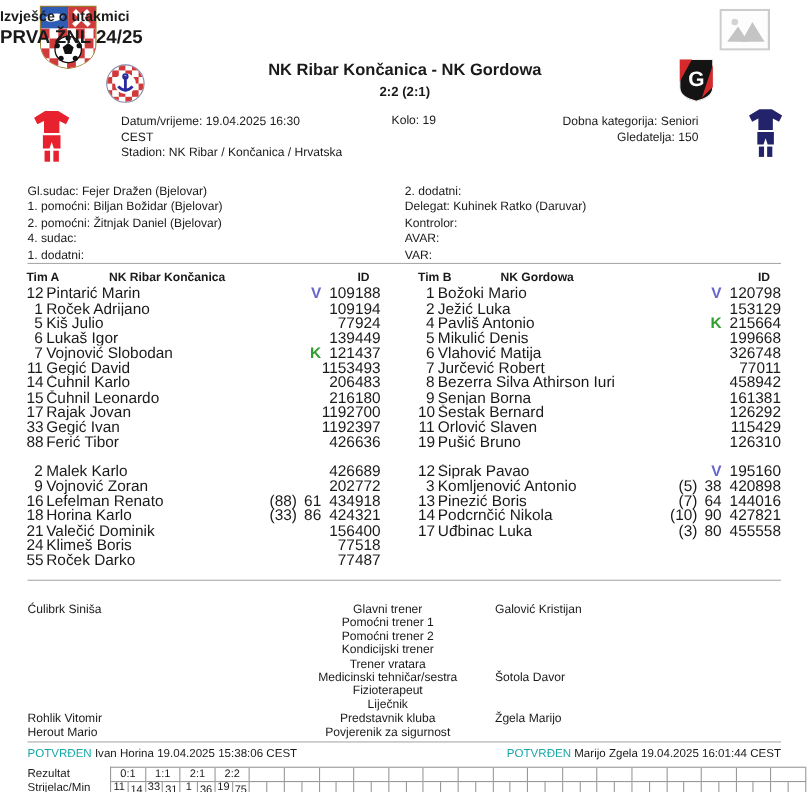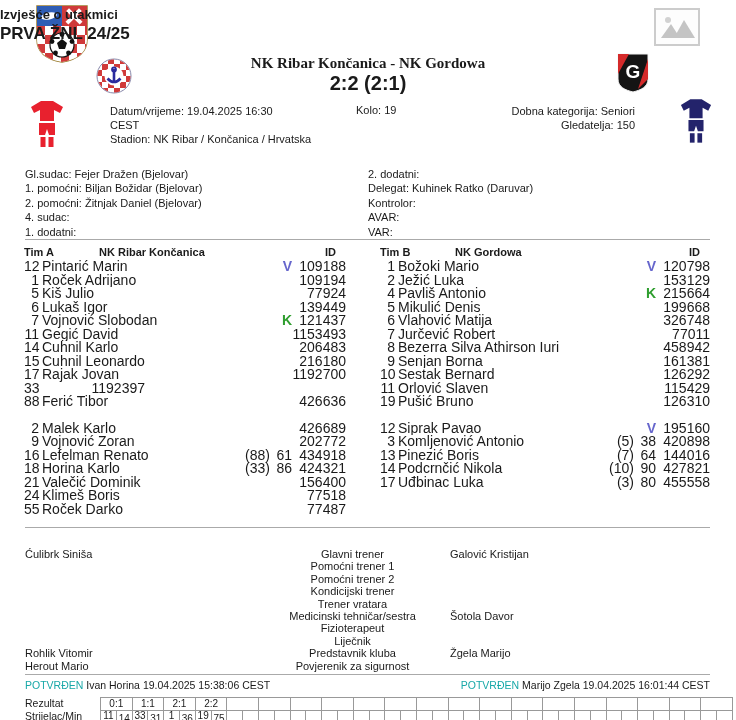--- a/index.html
+++ b/index.html
@@ -10,22 +10,22 @@
   
   .header { position:relative; height:97px; }
   .fed-logo { position:absolute; left:34px; top:3px; }
   .photo-ph { position:absolute; left:654px; top:8px; }
   .home-logo { position:absolute; left:96px; top:58px; }
   .away-logo { position:absolute; left:616px; top:52px; }
   .title-block { position:absolute; top:7px; left:0; right:0; text-align:left; }
   .report-title { font-size:13px; font-weight:bold; line-height:16px; }
   .league-title { font-size:17px; font-weight:bold; line-height:21px; }
   .match-block { position:absolute; top:54px; left:0; right:0; text-align:center; }
-  .match-title { font-size:15px; font-weight:bold; line-height:19px;font-family:Liberation Serif, serif; }
-  .match-score { font-size:20px; font-weight:bold; line-height:21px; }
+  .match-title { font-size:15px; font-weight:bold; line-height:19px; }
+  .match-score { font-size:12px; font-weight:bold; line-height:21px; }
 
   
   .match-info { position:relative; height:64px; }
   .home-kit { position:absolute; left:30px; top:2px; }
   .away-kit { position:absolute; left:680px; top:0px; }
   .mi-left { position:absolute; left:110px; top:7px; font-size:11px; line-height:14px; }
   .mi-round { position:absolute; left:356px; top:7px; font-size:11px; }
   .mi-right { position:absolute; right:101px; top:7px; font-size:11px; line-height:14px; text-align:right; }
 
   
@@ -301,20 +301,21 @@
           </div>
           <div class="prow">
             <span class="pnum">17</span>
             <span class="pname">Rajak Jovan</span>
             <span class="pparen"></span>
             <span class="pmin"></span>
             <span class="pid">1192700</span>
           </div>
           <div class="prow">
             <span class="pnum">33</span>
+            <span class="pname">Gegić Ivan</span>
             <span class="pparen"></span>
             <span class="pmin"></span>
             <span class="pid">1192397</span>
           </div>
           <div class="prow">
             <span class="pnum">88</span>
             <span class="pname">Ferić Tibor</span>
             <span class="pparen"></span>
             <span class="pmin"></span>
             <span class="pid">426636</span>

